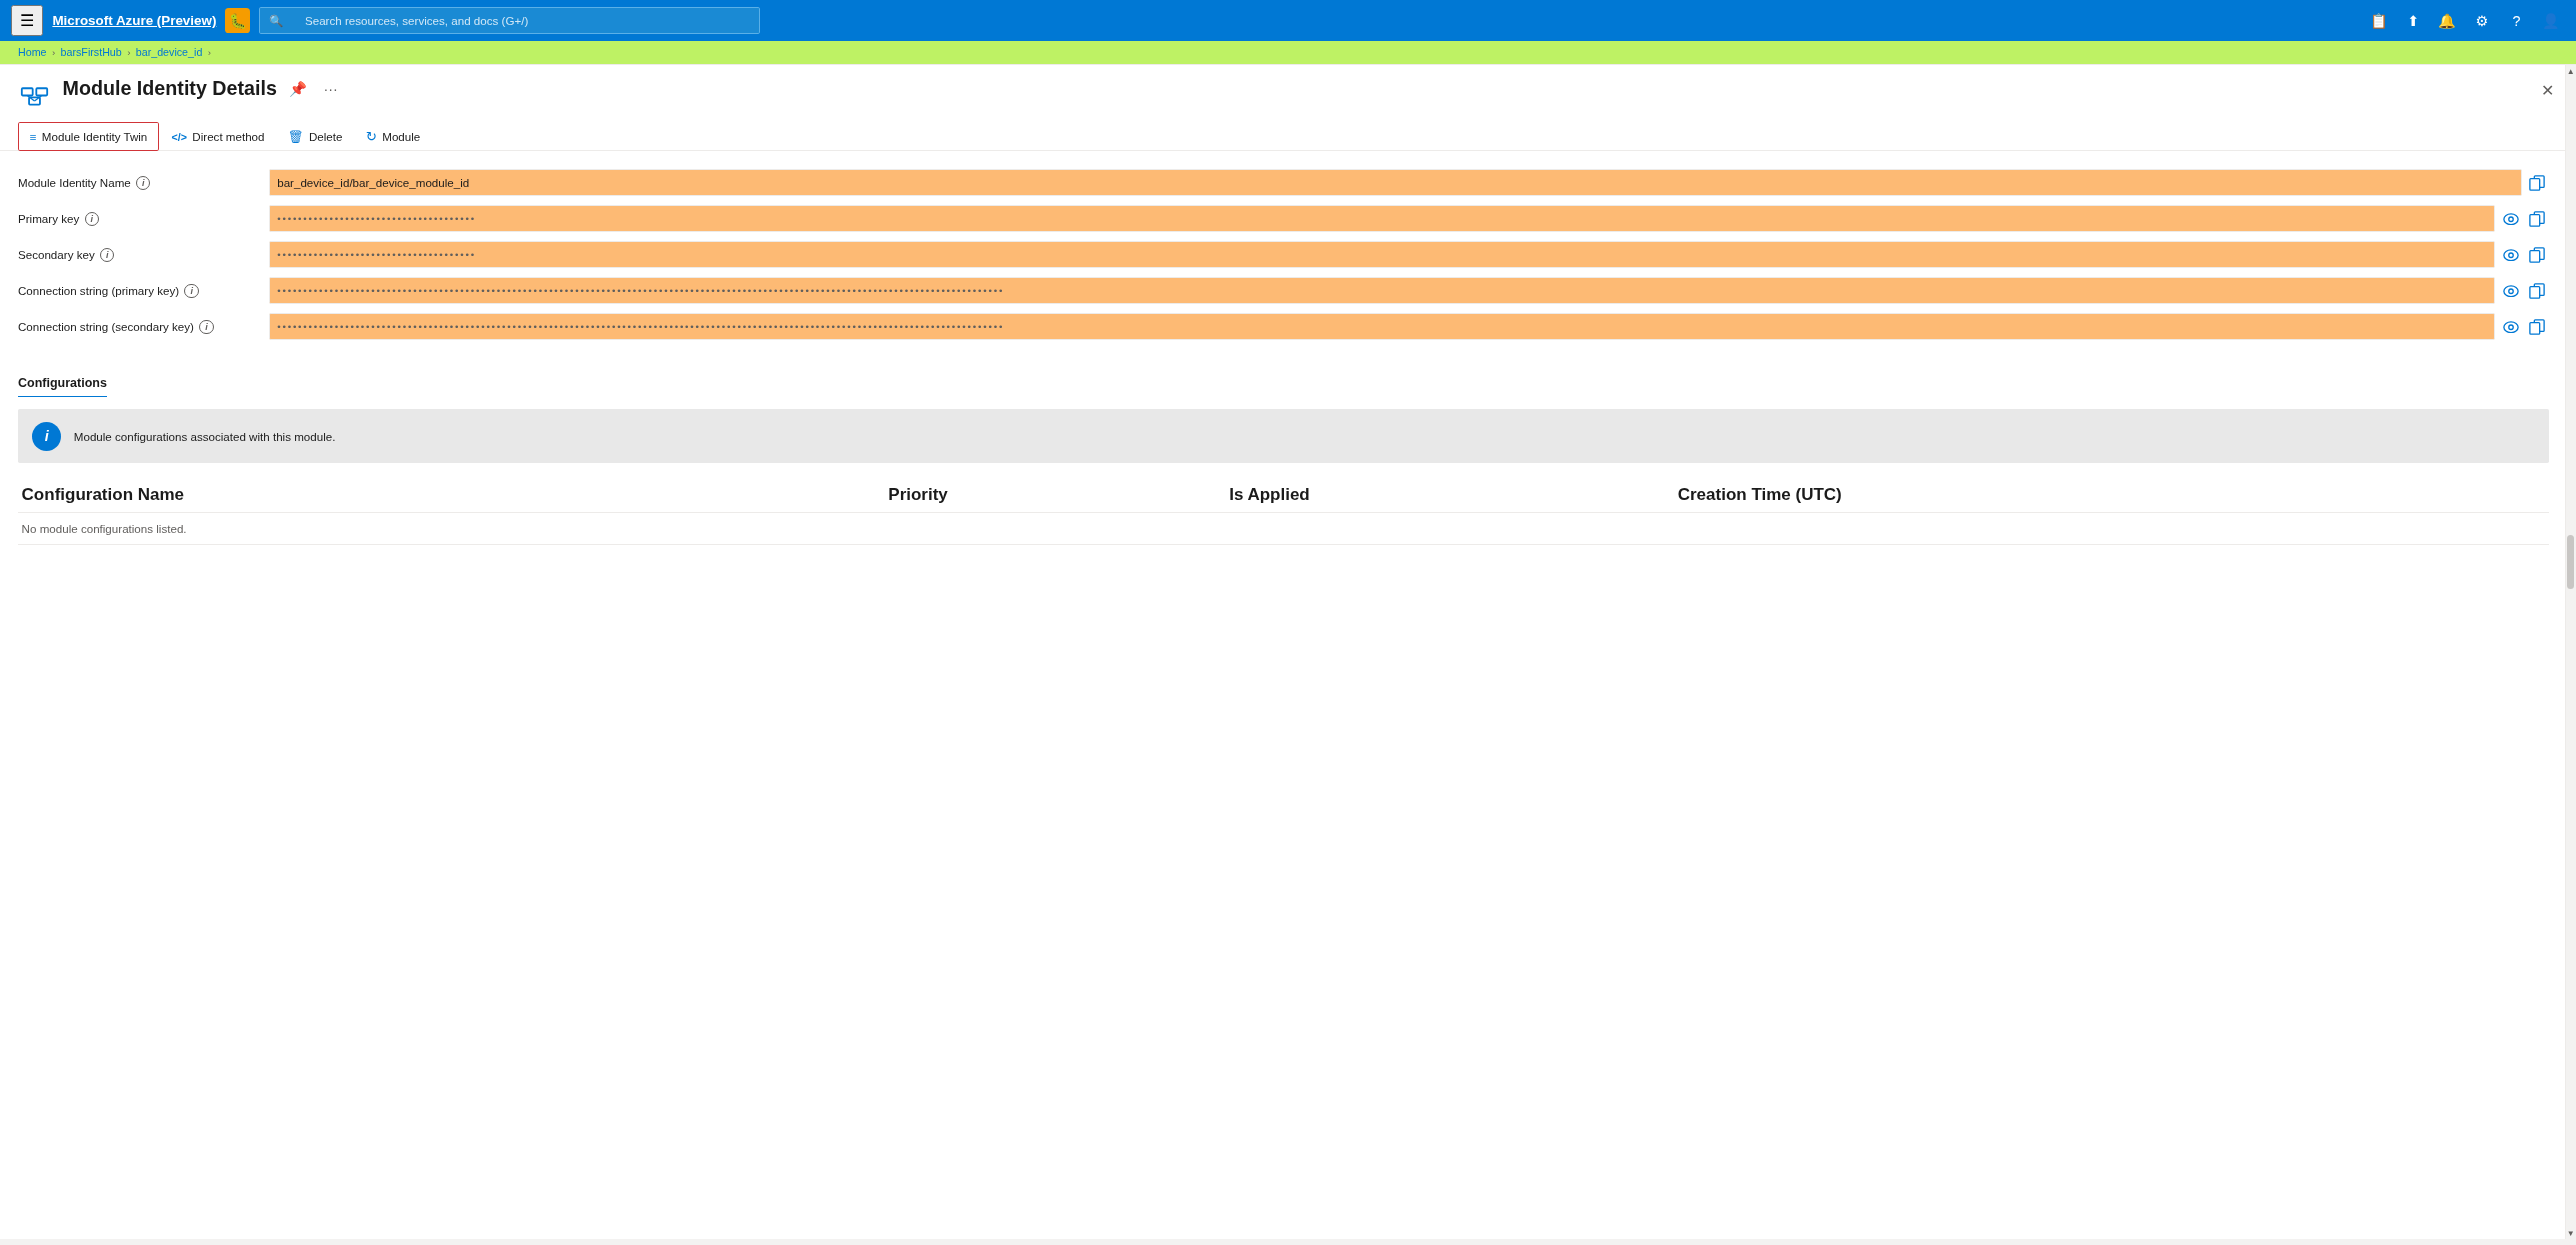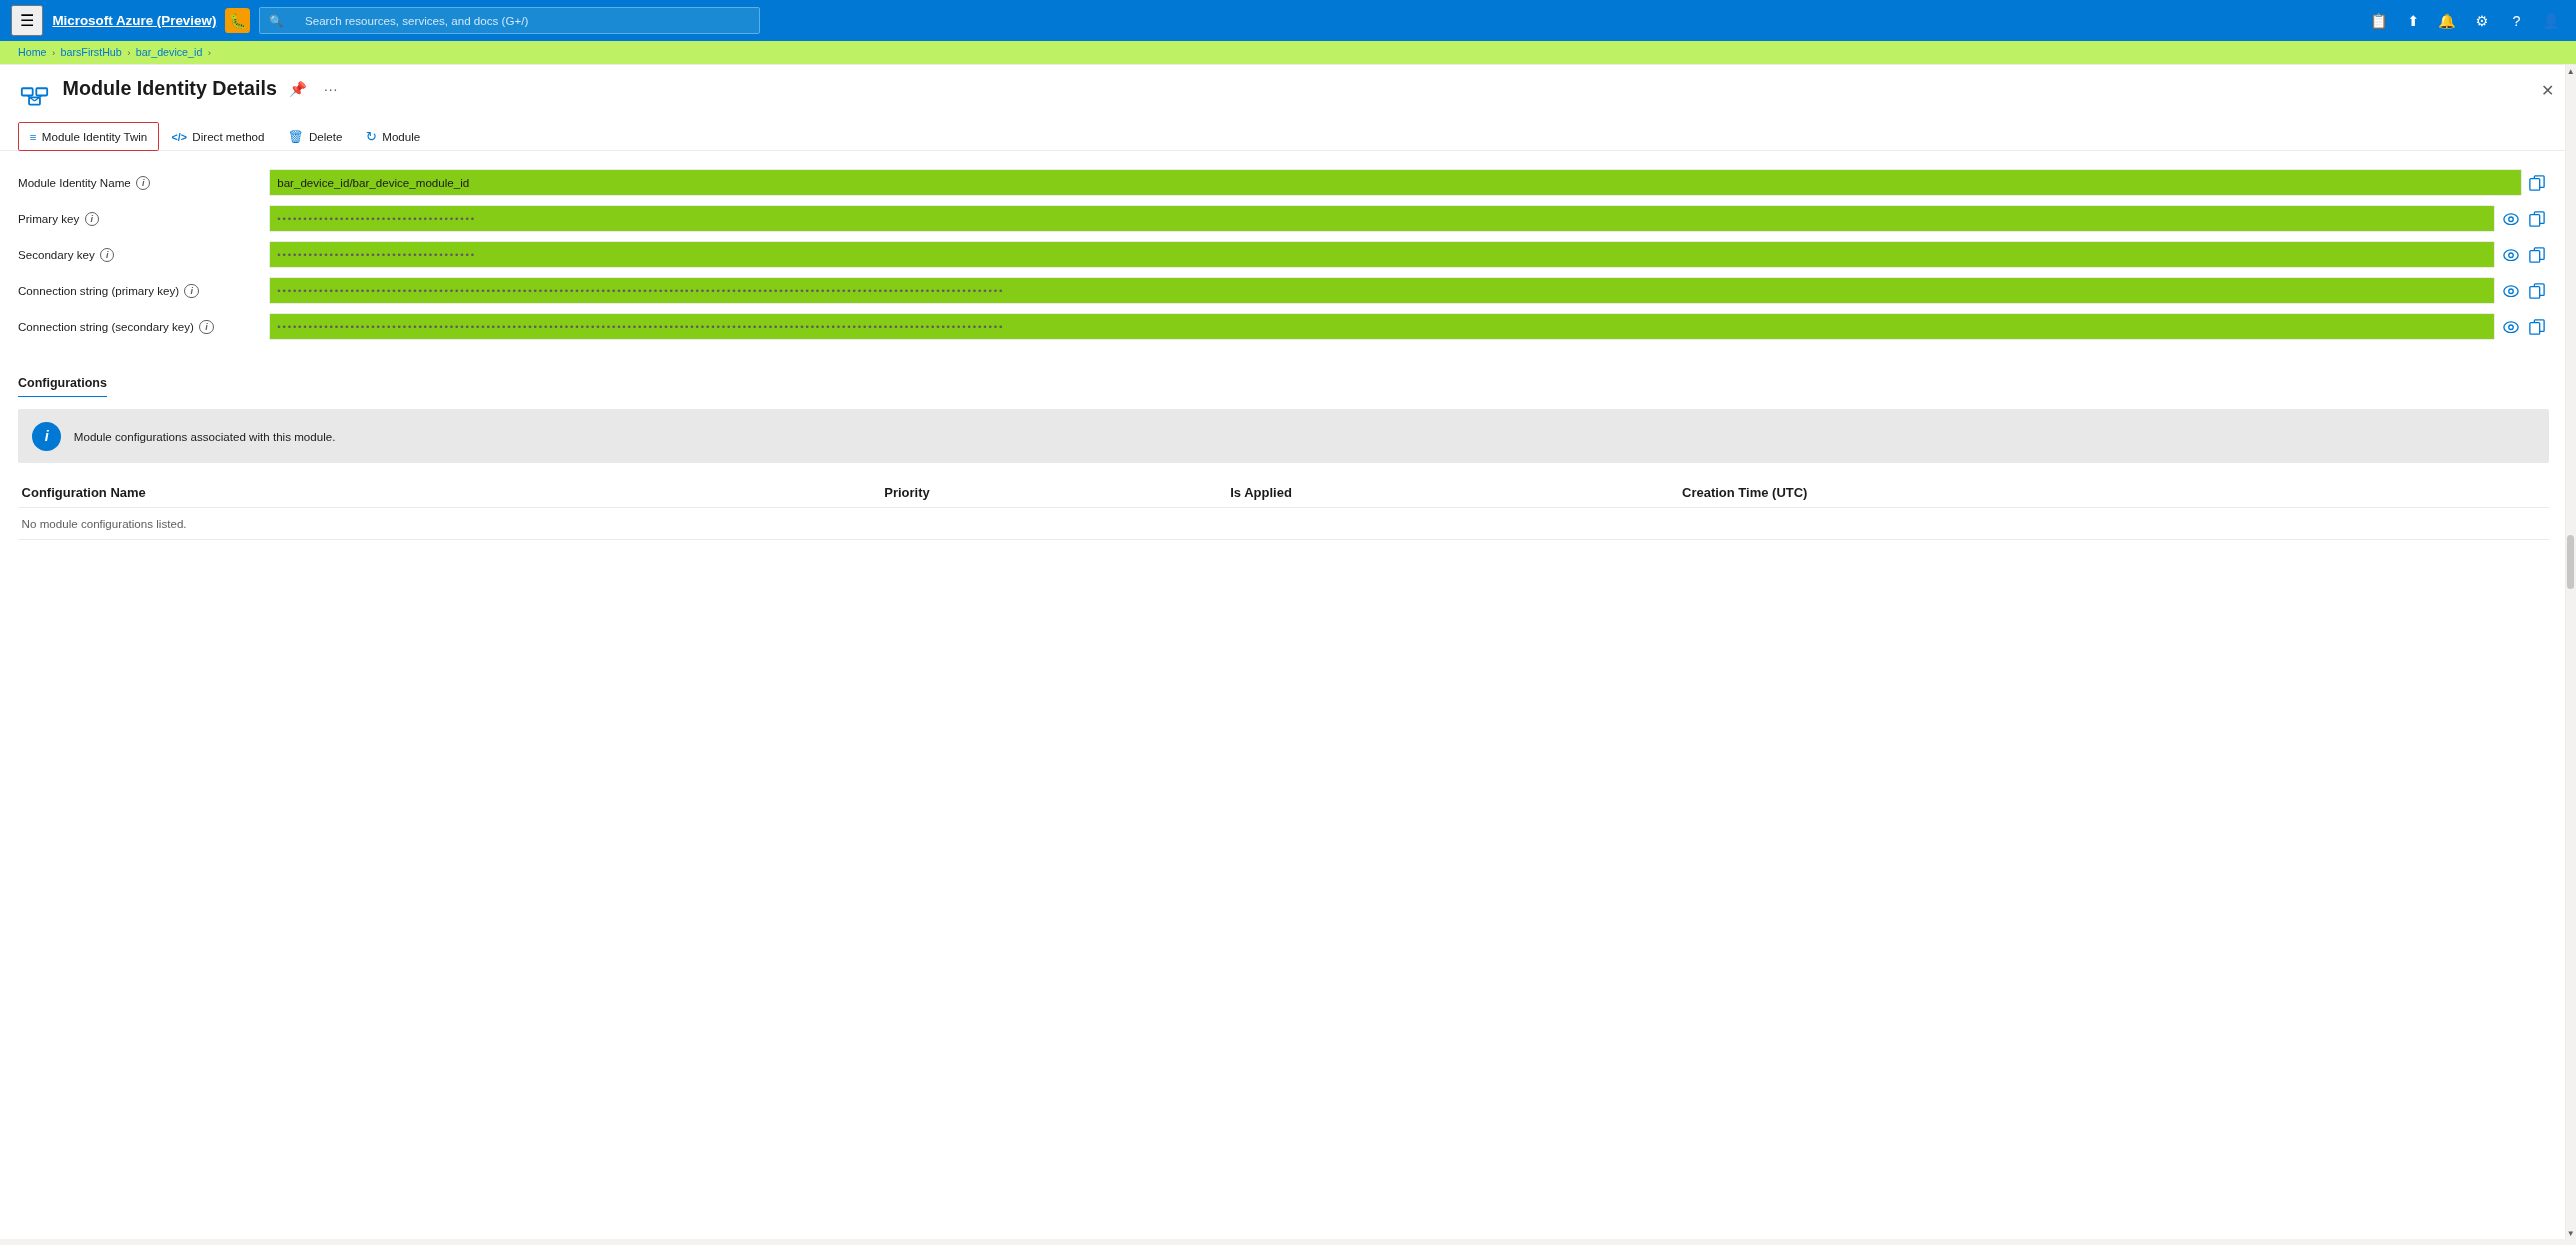--- a/index.html
+++ b/index.html
@@ -211,21 +211,21 @@
       font-weight: 600;
     }
     .form-value-wrap {
       flex: 1;
       display: flex;
       align-items: center;
       gap: 3.6px;
     }
     .form-value {
       flex: 1;
-      background: #84cc16;
+      background: #fdba74;
       border: 0.9px solid #edebe9;
       border-radius: 1.8px;
       height: 27px;
       padding: 0 7.2px;
       font-size: 11.6px;
       color: #1b1b1b;
     }
     .form-value.masked {
       color: #605e5c;
       letter-spacing: 1.8px;
@@ -286,21 +286,21 @@
     }
 
     
     .config-table {
       width: 100%;
       margin-top: 14.3px;
       border-collapse: collapse;
     }
     .config-table th {
       text-align: left;
-      font-size: 13px;
+      font-size: 17px;
       font-weight: 600;
       color: #1b1b1b;
       padding: 7.2px 3.6px;
       border-bottom: 0.9px solid #edebe9;
     }
     .config-table td {
       font-size: 11.6px;
       color: #605e5c;
       padding: 9px 3.6px;
       border-bottom: 0.9px solid #edebe9;

